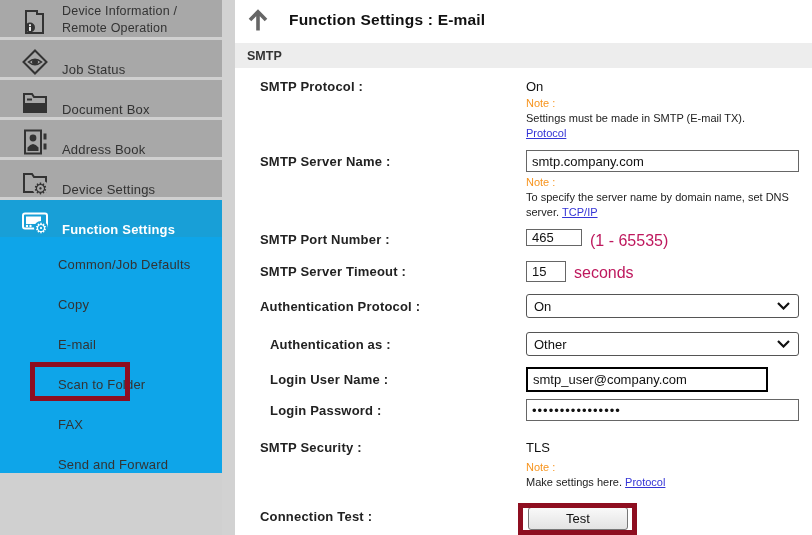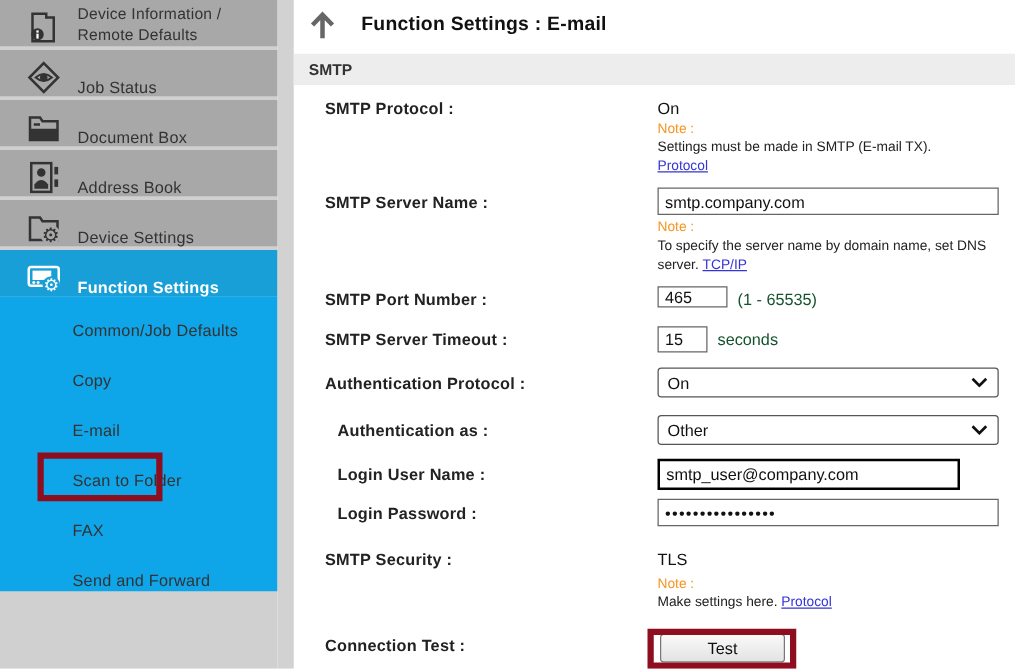--- a/index.html
+++ b/index.html
@@ -36,42 +36,42 @@
   .note-t{position:absolute;left:291px;font-size:11px;color:#f7941e;white-space:nowrap;}
   .note-x{position:absolute;left:291px;font-size:11px;color:#222;white-space:nowrap;}
   .note-link{color:#3434d6;text-decoration:underline;cursor:pointer;}
   .tin{position:absolute;box-sizing:border-box;border:1px solid #666;background:#fff;
     font-size:13px;padding:0 5px;font-family:inherit;color:#111;outline:none;}
   .tin.focused{border:2px solid #000;}
   .sel{position:absolute;box-sizing:border-box;border:1px solid #555;border-radius:3px;
     background:#fff;font-size:13px;color:#111;display:flex;align-items:center;
     padding-left:7px;cursor:pointer;}
   .sel .chev{position:absolute;right:8px;top:50%;transform:translateY(-50%);display:block;}
-  .suffix{position:absolute;font-size:13px;color:#14532d;white-space:nowrap;}
+  .suffix{position:absolute;font-size:16px;color:#be185d;white-space:nowrap;}
   .btn-test{position:absolute;left:293px;top:507px;width:100px;height:23px;
     background:linear-gradient(#f9f9f9,#e3e3e3);border:1px solid #777;border-radius:3px;
     font-size:13px;font-family:inherit;color:#111;cursor:pointer;}
   
   .anno{position:absolute;border:5px solid #8e0e20;box-sizing:border-box;pointer-events:none;}
   .anno-email{left:30px;top:362px;width:100px;height:39px;}
   .anno-test{left:518px;top:503px;width:119px;height:32px;}
 </style>
 </head>
 <body>
 
 <div class="sidebar">
 
   <div class="side-item two-line">
     <svg class="side-icon" viewBox="0 0 30 30">
       <path d="M6 4 h11 v3 h6 v19 H6 z" fill="none" stroke="#333" stroke-width="2"></path>
       <circle cx="10" cy="20.5" r="5" fill="#333"></circle>
       <rect x="9.1" y="17.3" width="1.8" height="1.8" fill="#fff"></rect>
       <rect x="9.1" y="19.9" width="1.8" height="4" fill="#fff"></rect>
     </svg>
-    <span class="lbl"><span>Device Information /</span><br><span>Remote Defaults</span></span>
+    <span class="lbl"><span>Device Information /</span><br><span>Remote Operation</span></span>
   </div>
 
   <div class="side-item">
     <svg class="side-icon" viewBox="0 0 30 30">
       <polygon points="15,3.5 26.5,15 15,26.5 3.5,15" fill="none" stroke="#333" stroke-width="2"></polygon>
       <path d="M8.5 15 Q15 9.5 21.5 15 Q15 20.5 8.5 15 Z" fill="none" stroke="#333" stroke-width="1.6"></path>
       <circle cx="15" cy="15" r="3" fill="#333"></circle>
     </svg>
     <span class="lbl">Job Status</span>
   </div>

